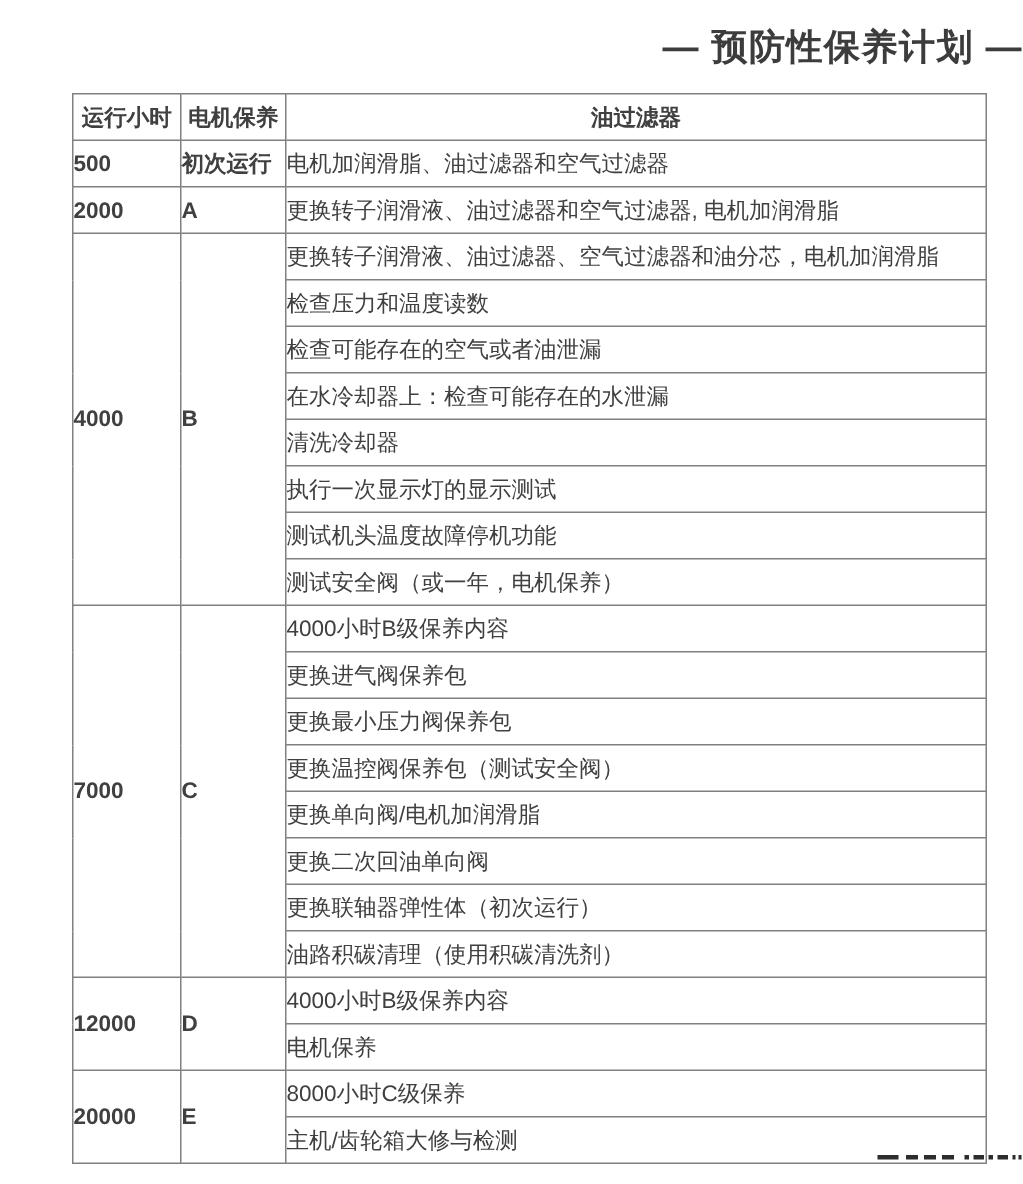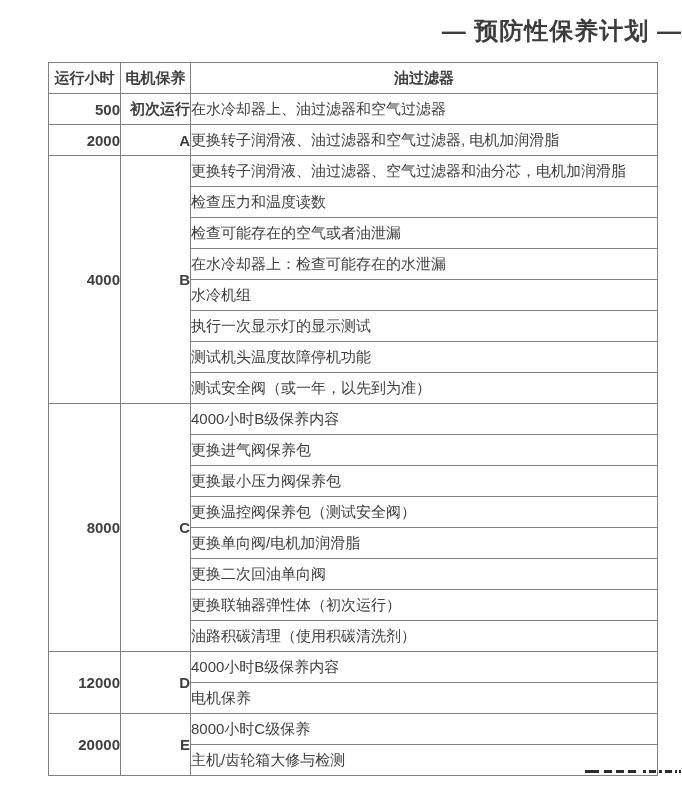--- a/index.html
+++ b/index.html
@@ -44,21 +44,21 @@
     height: 30px;
     padding: 0;
     background: #ffffff;
   }
   table.schedule th {
     font-weight: bold;
     text-align: center;
   }
   td.hours, td.plan {
     font-weight: bold;
-    text-align: right;
+    text-align: left;
     vertical-align: middle;
   }
   td.item {
     text-align: left;
     padding-left: 9px;
     padding-right: 4px;
     font-weight: normal;
     vertical-align: middle;
   }
   
@@ -104,21 +104,21 @@
         <th>运行小时</th>
         <th>电机保养</th>
         <th>油过滤器</th>
       </tr>
     </thead>
     <tbody>
 
       <tr>
         <td class="hours">500</td>
         <td class="plan">初次运行</td>
-        <td class="item">在水冷却器上、油过滤器和空气过滤器</td>
+        <td class="item">电机加润滑脂、油过滤器和空气过滤器</td>
       </tr>
 
       <tr>
         <td class="hours">2000</td>
         <td class="plan">A</td>
         <td class="item">更换转子润滑液、油过滤器和空气过滤器, 电机加润滑脂</td>
       </tr>
 
       <tr>
         <td class="hours" rowspan="8">4000</td>
@@ -128,34 +128,34 @@
       <tr>
           <td class="item">检查压力和温度读数</td>
         </tr>
       <tr>
           <td class="item">检查可能存在的空气或者油泄漏</td>
         </tr>
       <tr>
           <td class="item">在水冷却器上：检查可能存在的水泄漏</td>
         </tr>
       <tr>
-          <td class="item">水冷机组</td>
+          <td class="item">清洗冷却器</td>
         </tr>
       <tr>
           <td class="item">执行一次显示灯的显示测试</td>
         </tr>
       <tr>
           <td class="item">测试机头温度故障停机功能</td>
         </tr>
       <tr>
-          <td class="item">测试安全阀（或一年，以先到为准）</td>
-        </tr>
-
-      <tr>
-        <td class="hours" rowspan="8">8000</td>
+          <td class="item">测试安全阀（或一年，电机保养）</td>
+        </tr>
+
+      <tr>
+        <td class="hours" rowspan="8">7000</td>
         <td class="plan" rowspan="8">C</td>
         <td class="item">4000小时B级保养内容</td>
       </tr>
       <tr>
           <td class="item">更换进气阀保养包</td>
         </tr>
       <tr>
           <td class="item">更换最小压力阀保养包</td>
         </tr>
       <tr>

